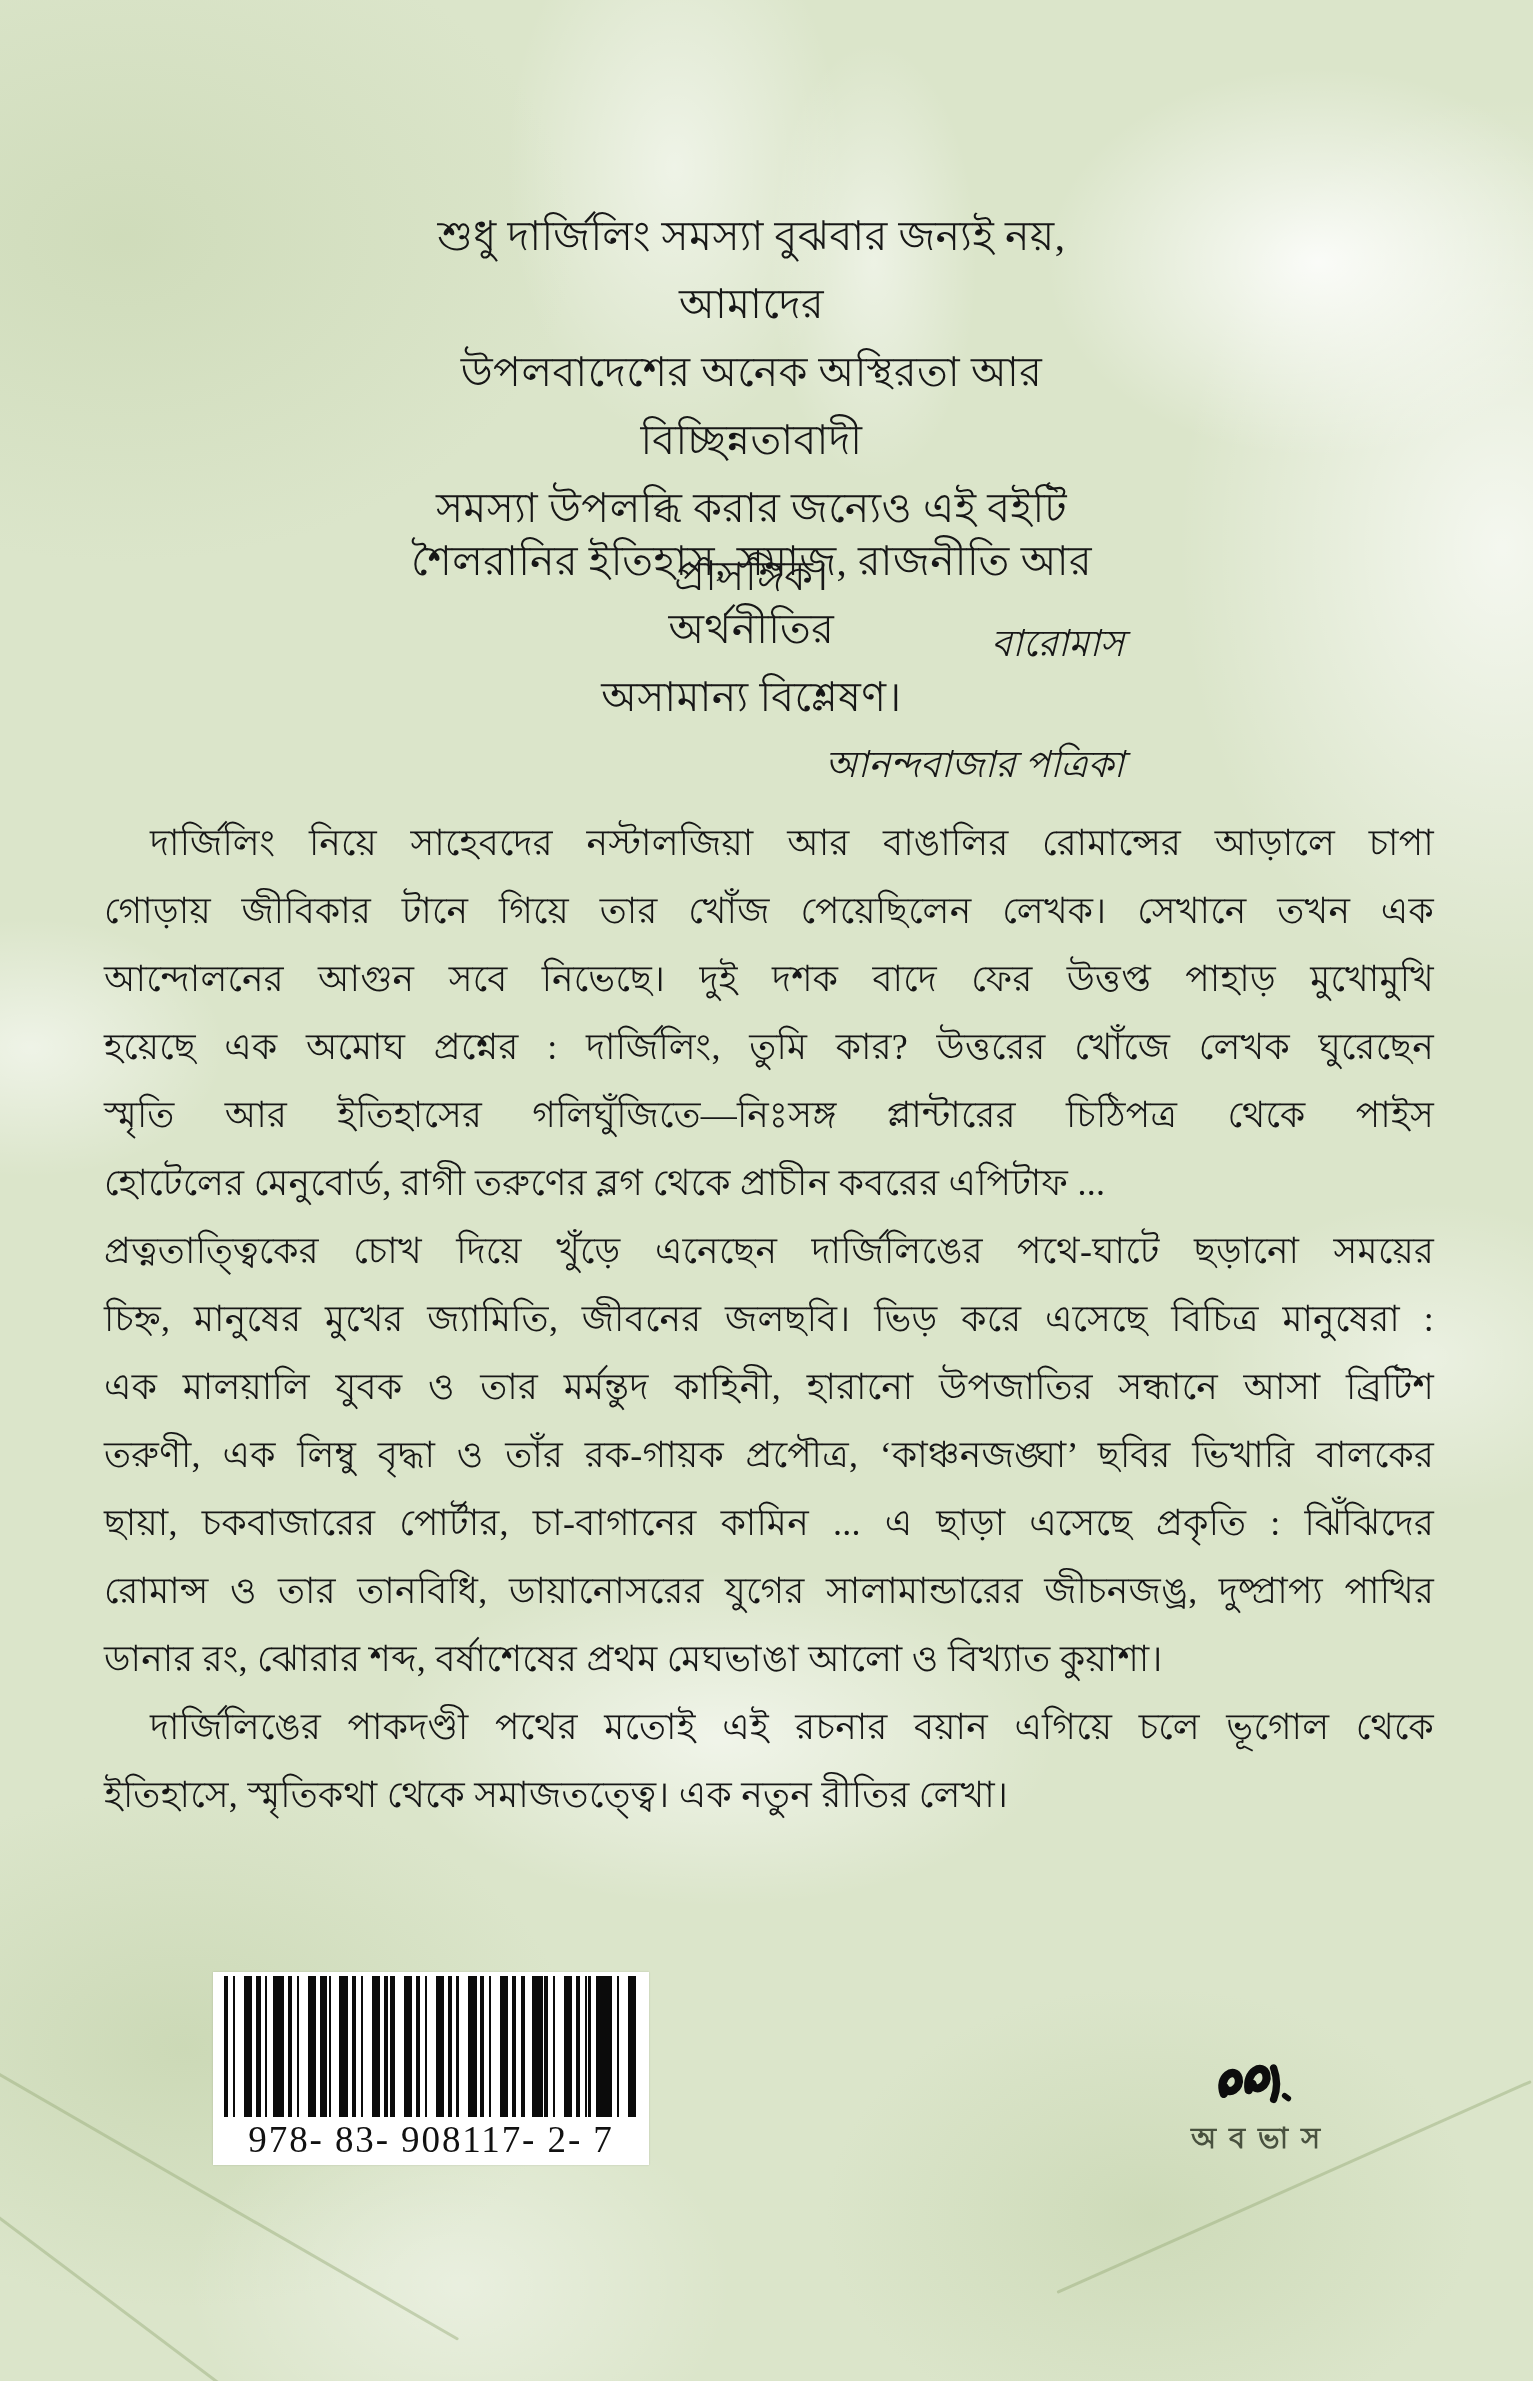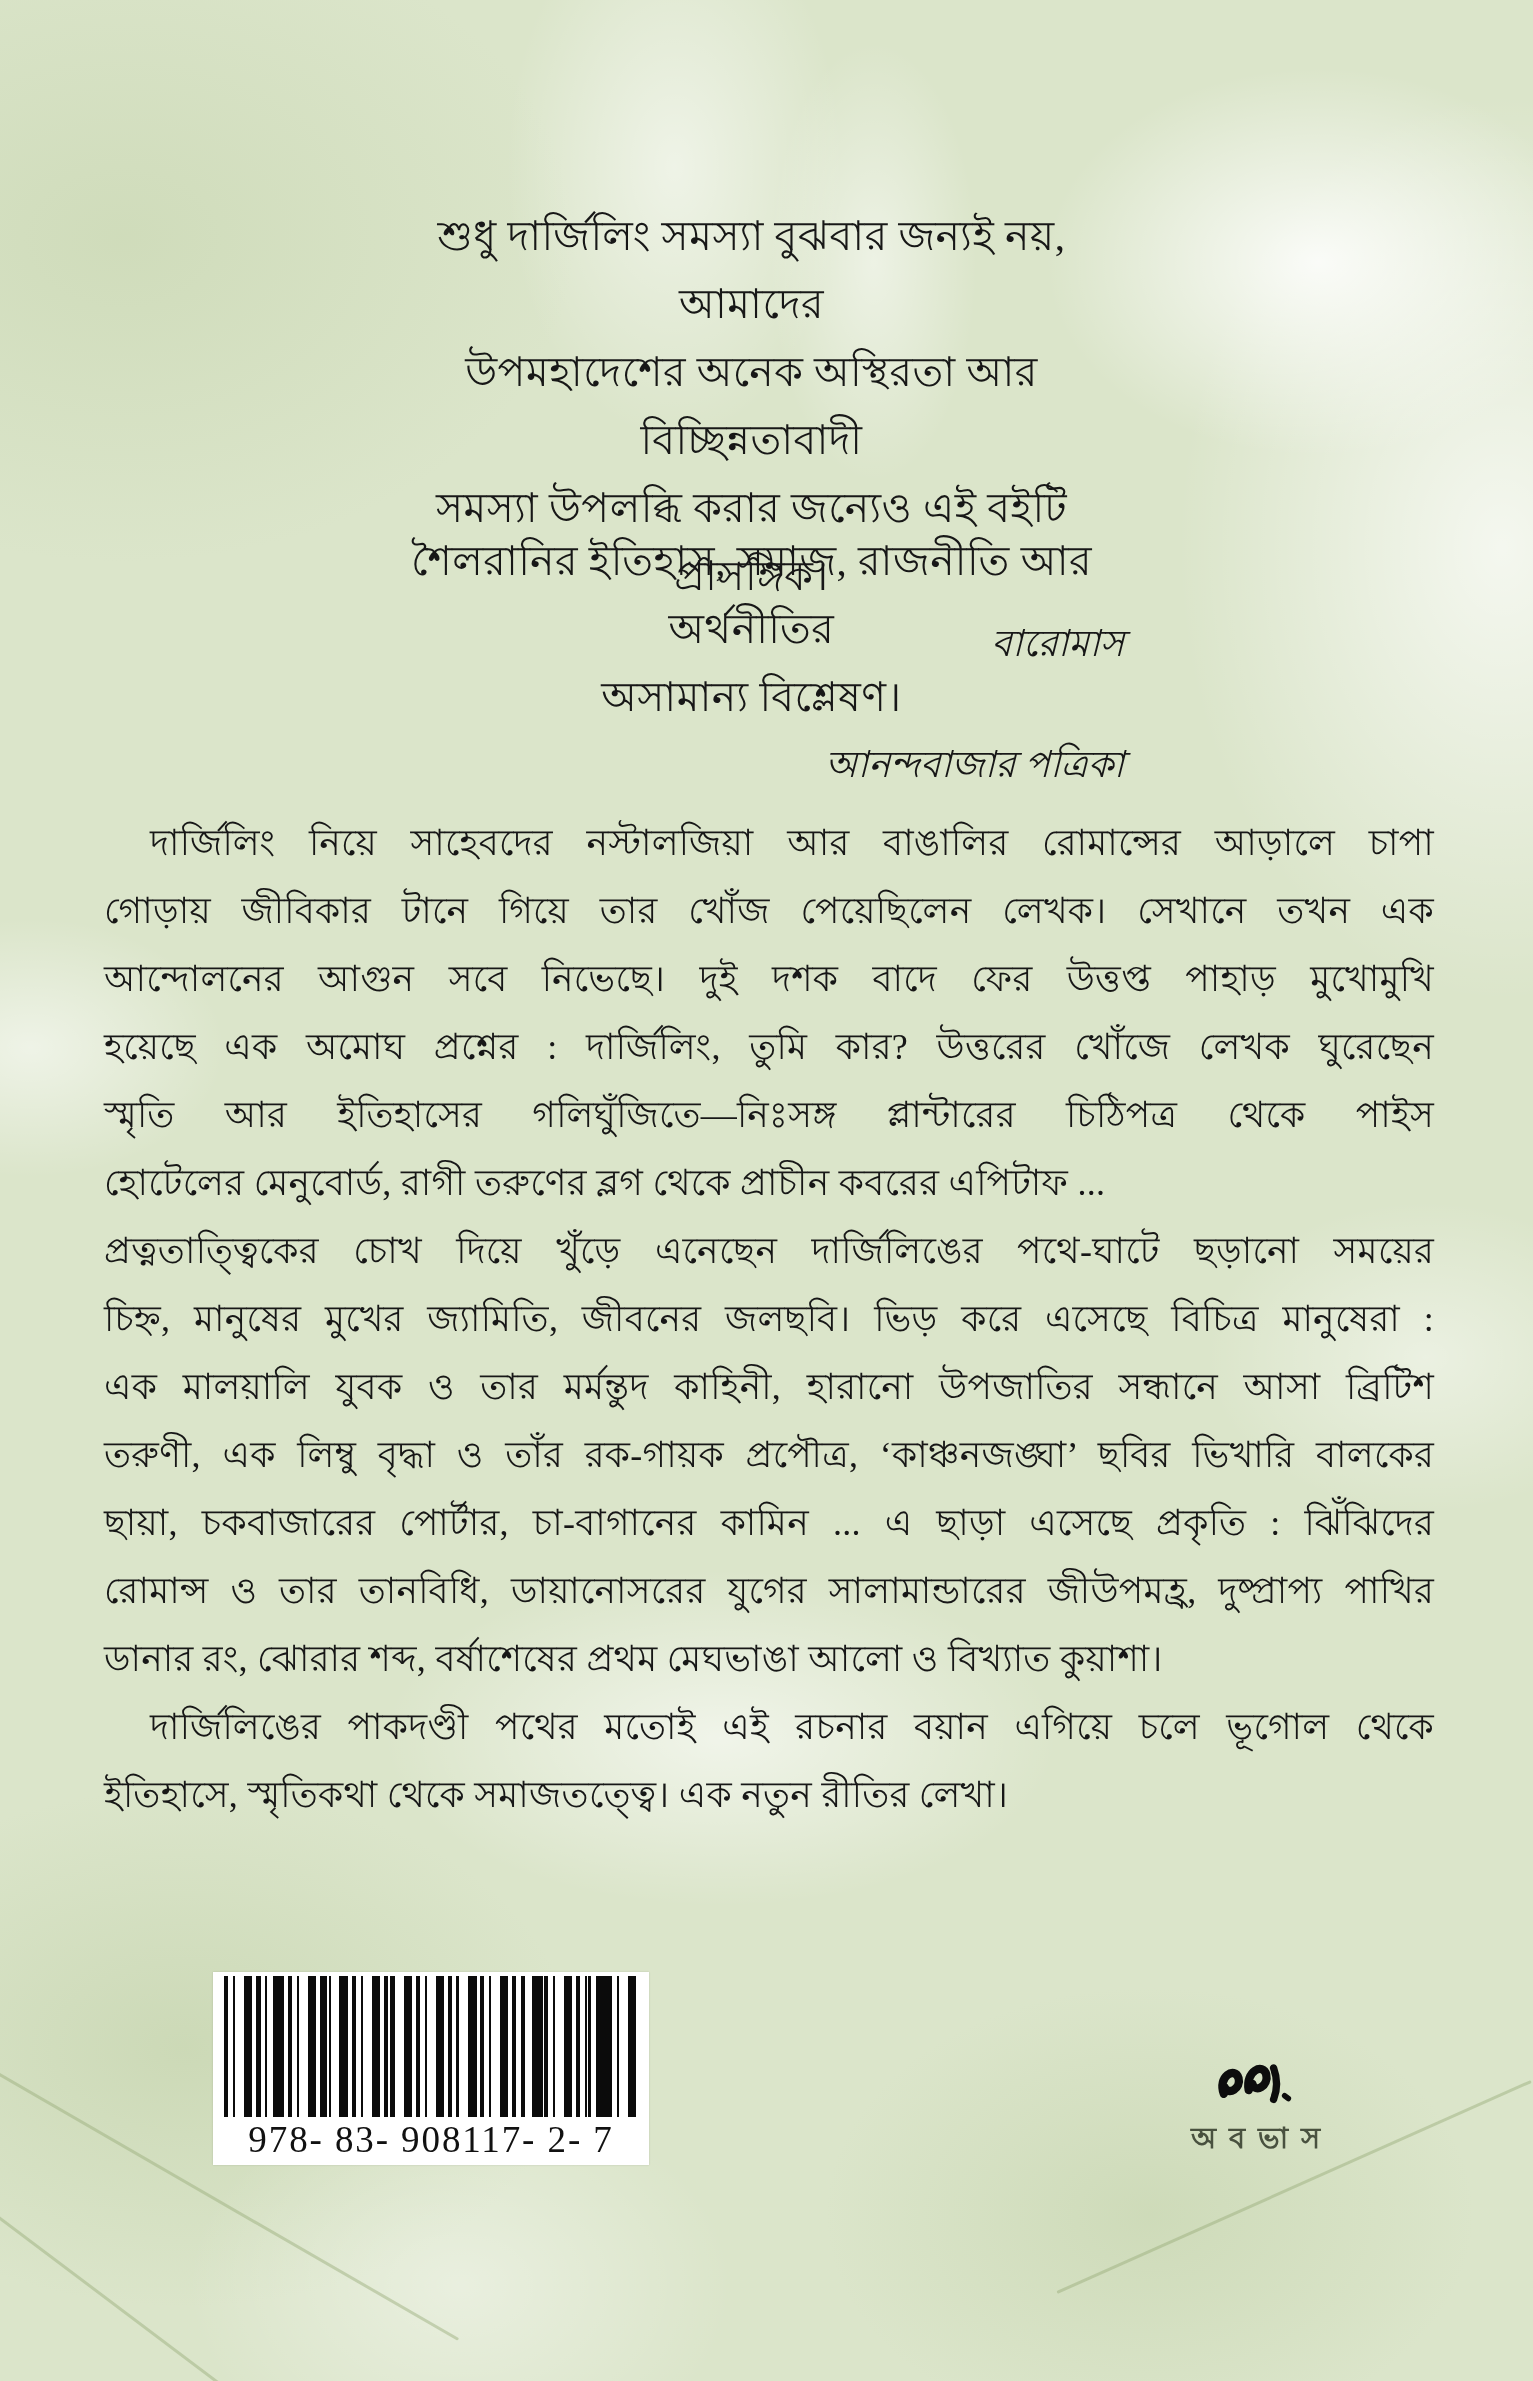--- a/index.html
+++ b/index.html
@@ -84,21 +84,21 @@
 
 <div class="cover">
 
   <div class="texture"></div>
   <div class="branch b1"></div>
   <div class="branch b2"></div>
   <div class="branch b3"></div>
 
   <section class="quote q1">
     <div class="qline">শুধু দার্জিলিং সমস্যা বুঝবার জন্যই নয়, আমাদের</div>
-    <div class="qline">উপমহাদেশের অনেক অস্থিরতা আর বিচ্ছিন্নতাবাদী</div>
+    <div class="qline">উপলবাদেশের অনেক অস্থিরতা আর বিচ্ছিন্নতাবাদী</div>
     <div class="qline">সমস্যা উপলব্ধি করার জন্যেও এই বইটি প্রাসঙ্গিক।</div>
     <div class="attr">বারোমাস</div>
   </section>
 
   <section class="quote q2">
     <div class="qline">শৈলরানির ইতিহাস, সমাজ, রাজনীতি আর অর্থনীতির</div>
     <div class="qline">অসামান্য বিশ্লেষণ।</div>
     <div class="attr">আনন্দবাজার পত্রিকা</div>
   </section>
 
@@ -107,21 +107,21 @@
     <div class="bline">গোড়ায় জীবিকার টানে গিয়ে তার খোঁজ পেয়েছিলেন লেখক। সেখানে তখন এক</div>
     <div class="bline">আন্দোলনের আগুন সবে নিভেছে। দুই দশক বাদে ফের উত্তপ্ত পাহাড় মুখোমুখি</div>
     <div class="bline">হয়েছে এক অমোঘ প্রশ্নের : দার্জিলিং, তুমি কার? উত্তরের খোঁজে লেখক ঘুরেছেন</div>
     <div class="bline">স্মৃতি আর ইতিহাসের গলিঘুঁজিতে—নিঃসঙ্গ প্লান্টারের চিঠিপত্র থেকে পাইস</div>
     <div class="bline end">হোটেলের মেনুবোর্ড, রাগী তরুণের ব্লগ থেকে প্রাচীন কবরের এপিটাফ ...</div>
     <div class="bline">প্রত্নতাত্ত্বিকের চোখ দিয়ে খুঁড়ে এনেছেন দার্জিলিঙের পথে-ঘাটে ছড়ানো সময়ের</div>
     <div class="bline">চিহ্ন, মানুষের মুখের জ্যামিতি, জীবনের জলছবি। ভিড় করে এসেছে বিচিত্র মানুষেরা :</div>
     <div class="bline">এক মালয়ালি যুবক ও তার মর্মন্তুদ কাহিনী, হারানো উপজাতির সন্ধানে আসা ব্রিটিশ</div>
     <div class="bline">তরুণী, এক লিম্বু বৃদ্ধা ও তাঁর রক-গায়ক প্রপৌত্র, ‘কাঞ্চনজঙ্ঘা’ ছবির ভিখারি বালকের</div>
     <div class="bline">ছায়া, চকবাজারের পোর্টার, চা-বাগানের কামিন ... এ ছাড়া এসেছে প্রকৃতি : ঝিঁঝিদের</div>
-    <div class="bline">রোমান্স ও তার তানবিধি, ডায়ানোসরের যুগের সালামান্ডারের জীউপমহ্র, দুষ্প্রাপ্য পাখির</div>
+    <div class="bline">রোমান্স ও তার তানবিধি, ডায়ানোসরের যুগের সালামান্ডারের জীচনজঙ্র, দুষ্প্রাপ্য পাখির</div>
     <div class="bline end">ডানার রং, ঝোরার শব্দ, বর্ষাশেষের প্রথম মেঘভাঙা আলো ও বিখ্যাত কুয়াশা।</div>
     <div class="bline indent">দার্জিলিঙের পাকদণ্ডী পথের মতোই এই রচনার বয়ান  এগিয়ে চলে ভূগোল থেকে</div>
     <div class="bline end">ইতিহাসে, স্মৃতিকথা থেকে সমাজতত্ত্বে। এক নতুন রীতির লেখা।</div>
   </section>
 
   <div class="barcode">
     <div class="bars"></div>
     <div class="isbn">978- 83- 908117- 2- 7</div>
   </div>
 

